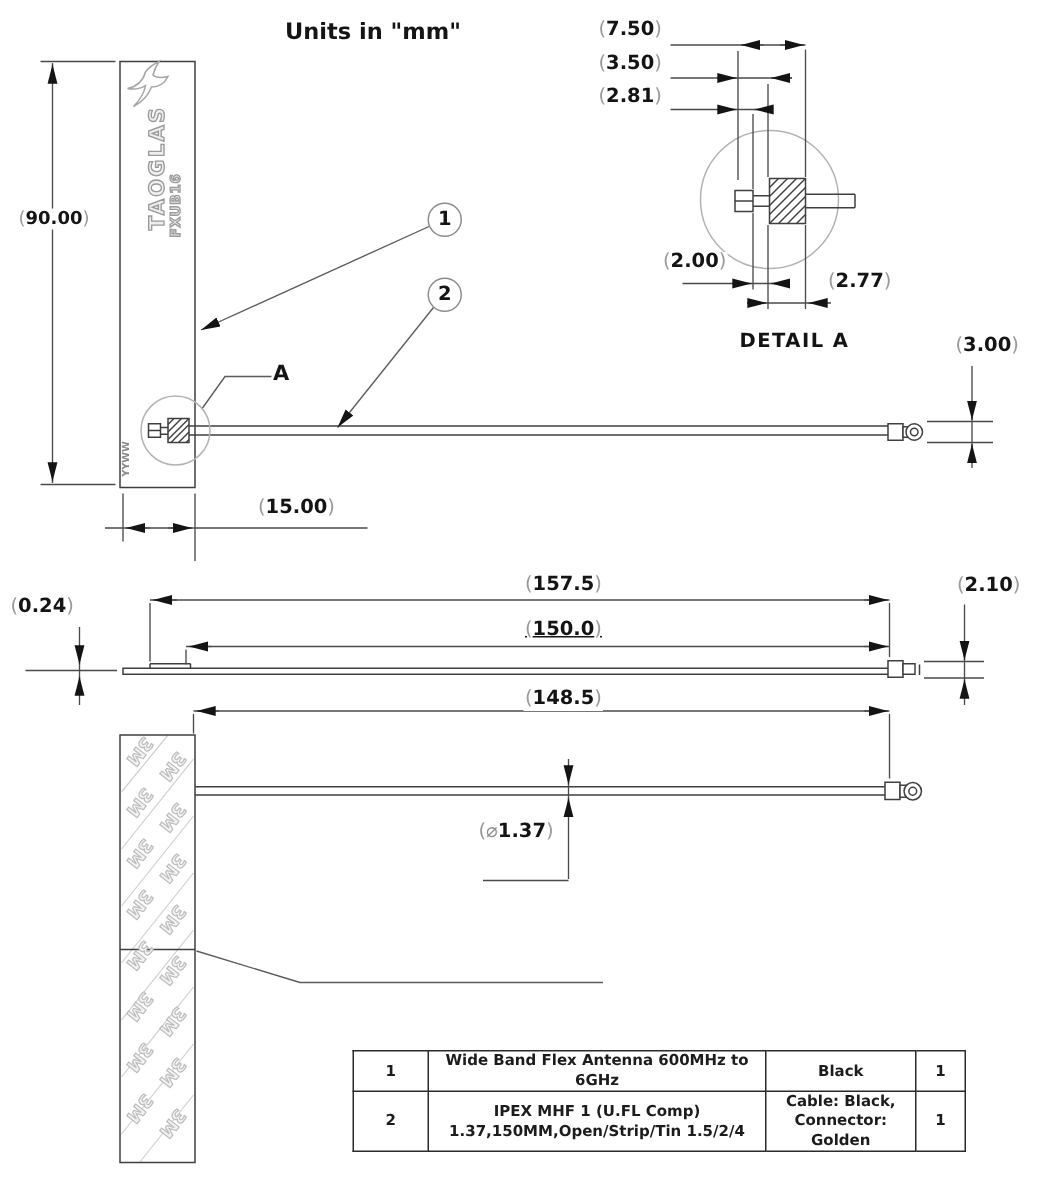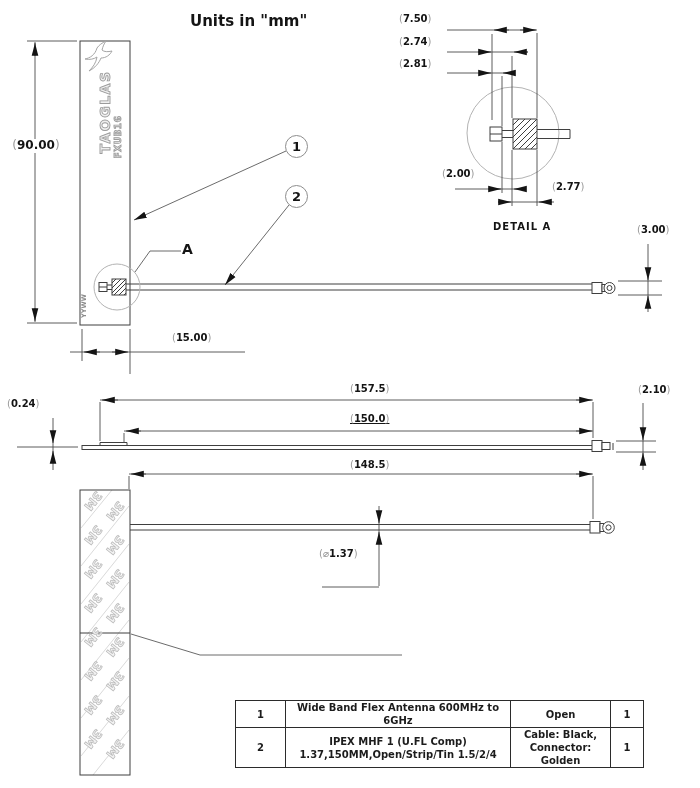--- a/index.html
+++ b/index.html
@@ -1,19 +1,19 @@
 <!DOCTYPE html>
 <html><head>
 <meta charset="utf-8">
 <style>
   html,body{margin:0;padding:0;background:#fff;}
   .stage{position:relative;width:700px;height:788px;background:#ffffff;
          font-family:"DejaVu Sans","Liberation Sans",sans-serif;overflow:hidden;}
   .stage svg{position:absolute;left:0;top:0;}
-  .lbl{position:absolute;white-space:nowrap;font-weight:bold;font-size:10px;
+  .lbl{position:absolute;white-space:nowrap;font-weight:bold;font-size:13px;
        color:#141414;background:#fff;padding:0 1px;line-height:1.15;}
   .par{color:#9a9a9a;font-weight:normal;}
   .dia{color:#8f8f8f;font-weight:normal;}
   .title{font-size:15px;background:transparent;}
   .big{font-size:12px;}
   .spread{letter-spacing:1px;}
   .balloon{position:absolute;width:21px;height:21px;border:1.2px solid #8d8d8d;border-radius:50%;
            background:#fff;display:flex;align-items:center;justify-content:center;
            font-weight:bold;font-size:13px;color:#141414;}
   .vtext{position:absolute;text-align:center;transform:rotate(-90deg);transform-origin:center;
@@ -234,21 +234,21 @@
   </div>
 
   <div class="lbl" style="left:181px;top:241px;font-size:14px;">
     <span>A</span>
   </div>
 
   <div class="lbl" style="left:398px;top:13px;">
     <span class="par">(</span><span>7.50</span><span class="par">)</span>
   </div>
   <div class="lbl" style="left:398px;top:36px;">
-    <span class="par">(</span><span>2.74</span><span class="par">)</span>
+    <span class="par">(</span><span>3.50</span><span class="par">)</span>
   </div>
   <div class="lbl" style="left:398px;top:58px;">
     <span class="par">(</span><span>2.81</span><span class="par">)</span>
   </div>
   <div class="lbl" style="left:441px;top:168px;">
     <span class="par">(</span><span>2.00</span><span class="par">)</span>
   </div>
   <div class="lbl" style="left:551px;top:181px;">
     <span class="par">(</span><span>2.77</span><span class="par">)</span>
   </div>
@@ -316,21 +316,21 @@
     <colgroup>
       <col style="width:50px">
         <col style="width:225px">
         <col style="width:100px">
         <col style="width:33px">
     </colgroup>
     <tbody>
     <tr style="height:16px">
       <td>1</td>
       <td>Wide Band Flex Antenna 600MHz to 6GHz</td>
-      <td>Open</td>
+      <td>Black</td>
       <td>1</td>
     </tr>
     <tr style="height:29px">
       <td>2</td>
       <td>
         <div>IPEX MHF 1 (U.FL Comp)</div>
         <div>1.37,150MM,Open/Strip/Tin 1.5/2/4</div>
       </td>
       <td>
         <div>Cable: Black,</div>

